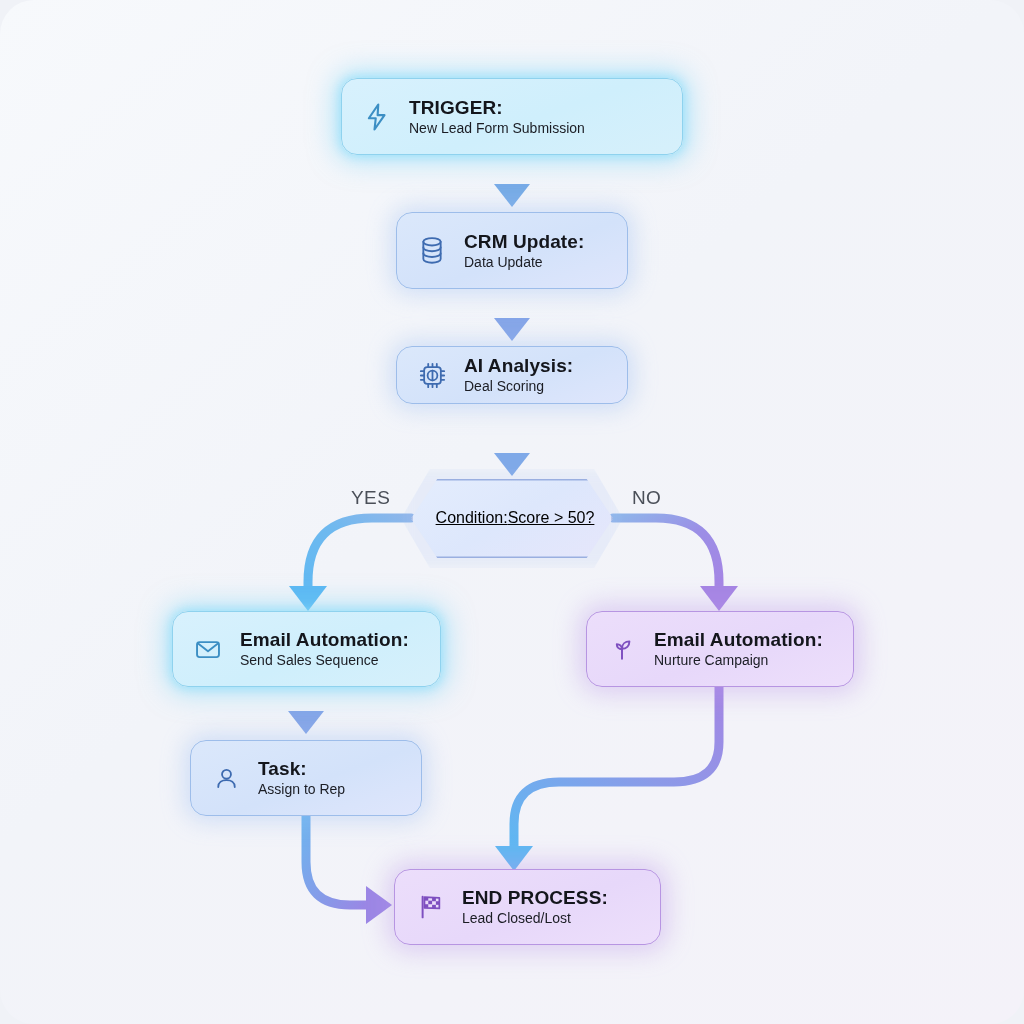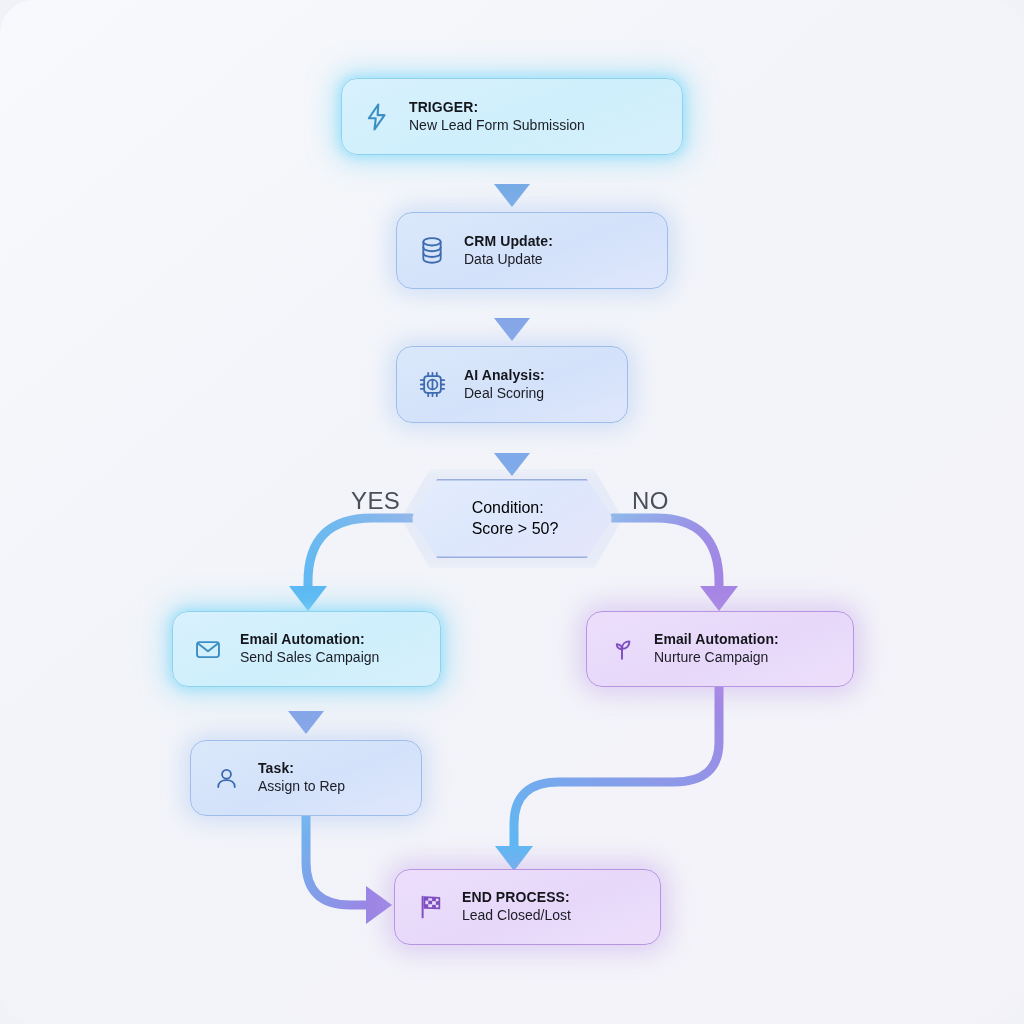--- a/index.html
+++ b/index.html
@@ -54,21 +54,21 @@
   }
 
   .node .txt {
     display: flex;
     flex-direction: column;
     justify-content: center;
     line-height: 1.26;
   }
 
   .node .t1 {
-    font-size: 14px;
+    font-size: 19px;
     font-weight: 700;
     color: #14161c;
     letter-spacing: 0.1px;
     white-space: nowrap;
   }
 
   .node .t2 {
     font-size: 14px;
     font-weight: 400;
     color: #1b1d24;
@@ -122,29 +122,30 @@
     position: absolute;
     inset: -10px;
     clip-path: polygon(13% 0%, 87% 0%, 100% 50%, 87% 100%, 13% 100%, 0% 50%);
     background: rgba(170, 190, 240, 0.16);
     filter: blur(7px);
   }
   #node-condition .txt {
     position: relative;
     z-index: 3;
     display: flex;
-    flex-direction: column;
+    flex-direction: row;
     line-height: 1.26;
     align-items: flex-start;
     padding-left: 6px;
+    text-decoration: underline;
   }
 
   .branch-label {
     position: absolute;
-    font-size: 24px;
+    font-size: 19px;
     font-weight: 400;
     color: #4a4f58;
     letter-spacing: 0.4px;
   }
 </style>
 </head>
 <body>
 
 <div id="canvas">
 
@@ -230,36 +231,36 @@
       <svg width="30" height="30" viewBox="0 0 24 24" fill="none" stroke="#3c8fc4" stroke-width="1.7" stroke-linejoin="round" stroke-linecap="round">
         <path d="M13 2 L5.5 13 H11 L10 22 L18 10.5 H12.5 Z"></path>
       </svg>
     </span>
     <span class="txt">
       <span class="t1">TRIGGER:</span>
       <span class="t2">New Lead Form Submission</span>
     </span>
   </div>
 
-  <div class="node blue" id="node-crm" style="left:396px; top:212px; width:272px; height:77px;">
+  <div class="node blue" id="node-crm" style="left:396px; top:212px; width:232px; height:77px;">
     <span class="ico">
       <svg width="28" height="30" viewBox="0 0 24 26" fill="none" stroke="#3e6bb0" stroke-width="1.6" stroke-linecap="round">
         <ellipse cx="12" cy="5" rx="7.5" ry="3.2"></ellipse>
         <path d="M4.5 5 V20 c0 1.8 3.4 3.2 7.5 3.2 s7.5 -1.4 7.5 -3.2 V5"></path>
         <path d="M4.5 10 c0 1.8 3.4 3.2 7.5 3.2 s7.5 -1.4 7.5 -3.2"></path>
         <path d="M4.5 15 c0 1.8 3.4 3.2 7.5 3.2 s7.5 -1.4 7.5 -3.2"></path>
       </svg>
     </span>
     <span class="txt">
       <span class="t1">CRM Update:</span>
       <span class="t2">Data Update</span>
     </span>
   </div>
 
-  <div class="node blue" id="node-ai" style="left:396px; top:346px; width:232px; height:77px;">
+  <div class="node blue" id="node-ai" style="left:396px; top:346px; width:232px; height:58px;">
     <span class="ico">
       <svg width="31" height="31" viewBox="0 0 26 26" fill="none" stroke="#3e6bb0" stroke-width="1.5" stroke-linecap="round">
         <rect x="6" y="6" width="14" height="14" rx="2.6"></rect>
         <circle cx="13" cy="13" r="4.1"></circle>
         <path d="M13 8.9 V17.1"></path>
         <path d="M9.4 6 V3.2 M13 6 V3.2 M16.6 6 V3.2"></path>
         <path d="M9.4 20 V22.8 M13 20 V22.8 M16.6 20 V22.8"></path>
         <path d="M6 9.4 H3.2 M6 13 H3.2 M6 16.6 H3.2"></path>
         <path d="M20 9.4 H22.8 M20 13 H22.8 M20 16.6 H22.8"></path>
       </svg>
@@ -285,21 +286,21 @@
 
   <div class="node cyan" id="node-email-sales" style="left:172px; top:611px; width:269px; height:76px;">
     <span class="ico">
       <svg width="30" height="30" viewBox="0 0 26 26" fill="none" stroke="#3c8fc4" stroke-width="1.65" stroke-linejoin="round" stroke-linecap="round">
         <rect x="3.5" y="7" width="19" height="13" rx="2.2"></rect>
         <path d="M4.4 8.3 L13 15 L21.6 8.3"></path>
       </svg>
     </span>
     <span class="txt">
       <span class="t1">Email Automation:</span>
-      <span class="t2">Send Sales Campaign</span>
+      <span class="t2">Send Sales Sequence</span>
     </span>
   </div>
 
   <div class="node purple" id="node-email-nurture" style="left:586px; top:611px; width:268px; height:76px;">
     <span class="ico">
       <svg width="30" height="30" viewBox="0 0 26 26" fill="none" stroke="#7e4fc0" stroke-width="1.7" stroke-linecap="round" stroke-linejoin="round">
         <path d="M13 21.5 V12.5"></path>
         <path d="M13 12.8 C13 9 15.6 6.4 19.4 6.4 C19.4 10.2 16.8 12.8 13 12.8 Z"></path>
         <path d="M12.9 13.2 C12.9 10.6 11.1 8.8 8.5 8.8 C8.5 11.4 10.3 13.2 12.9 13.2 Z"></path>
       </svg>

